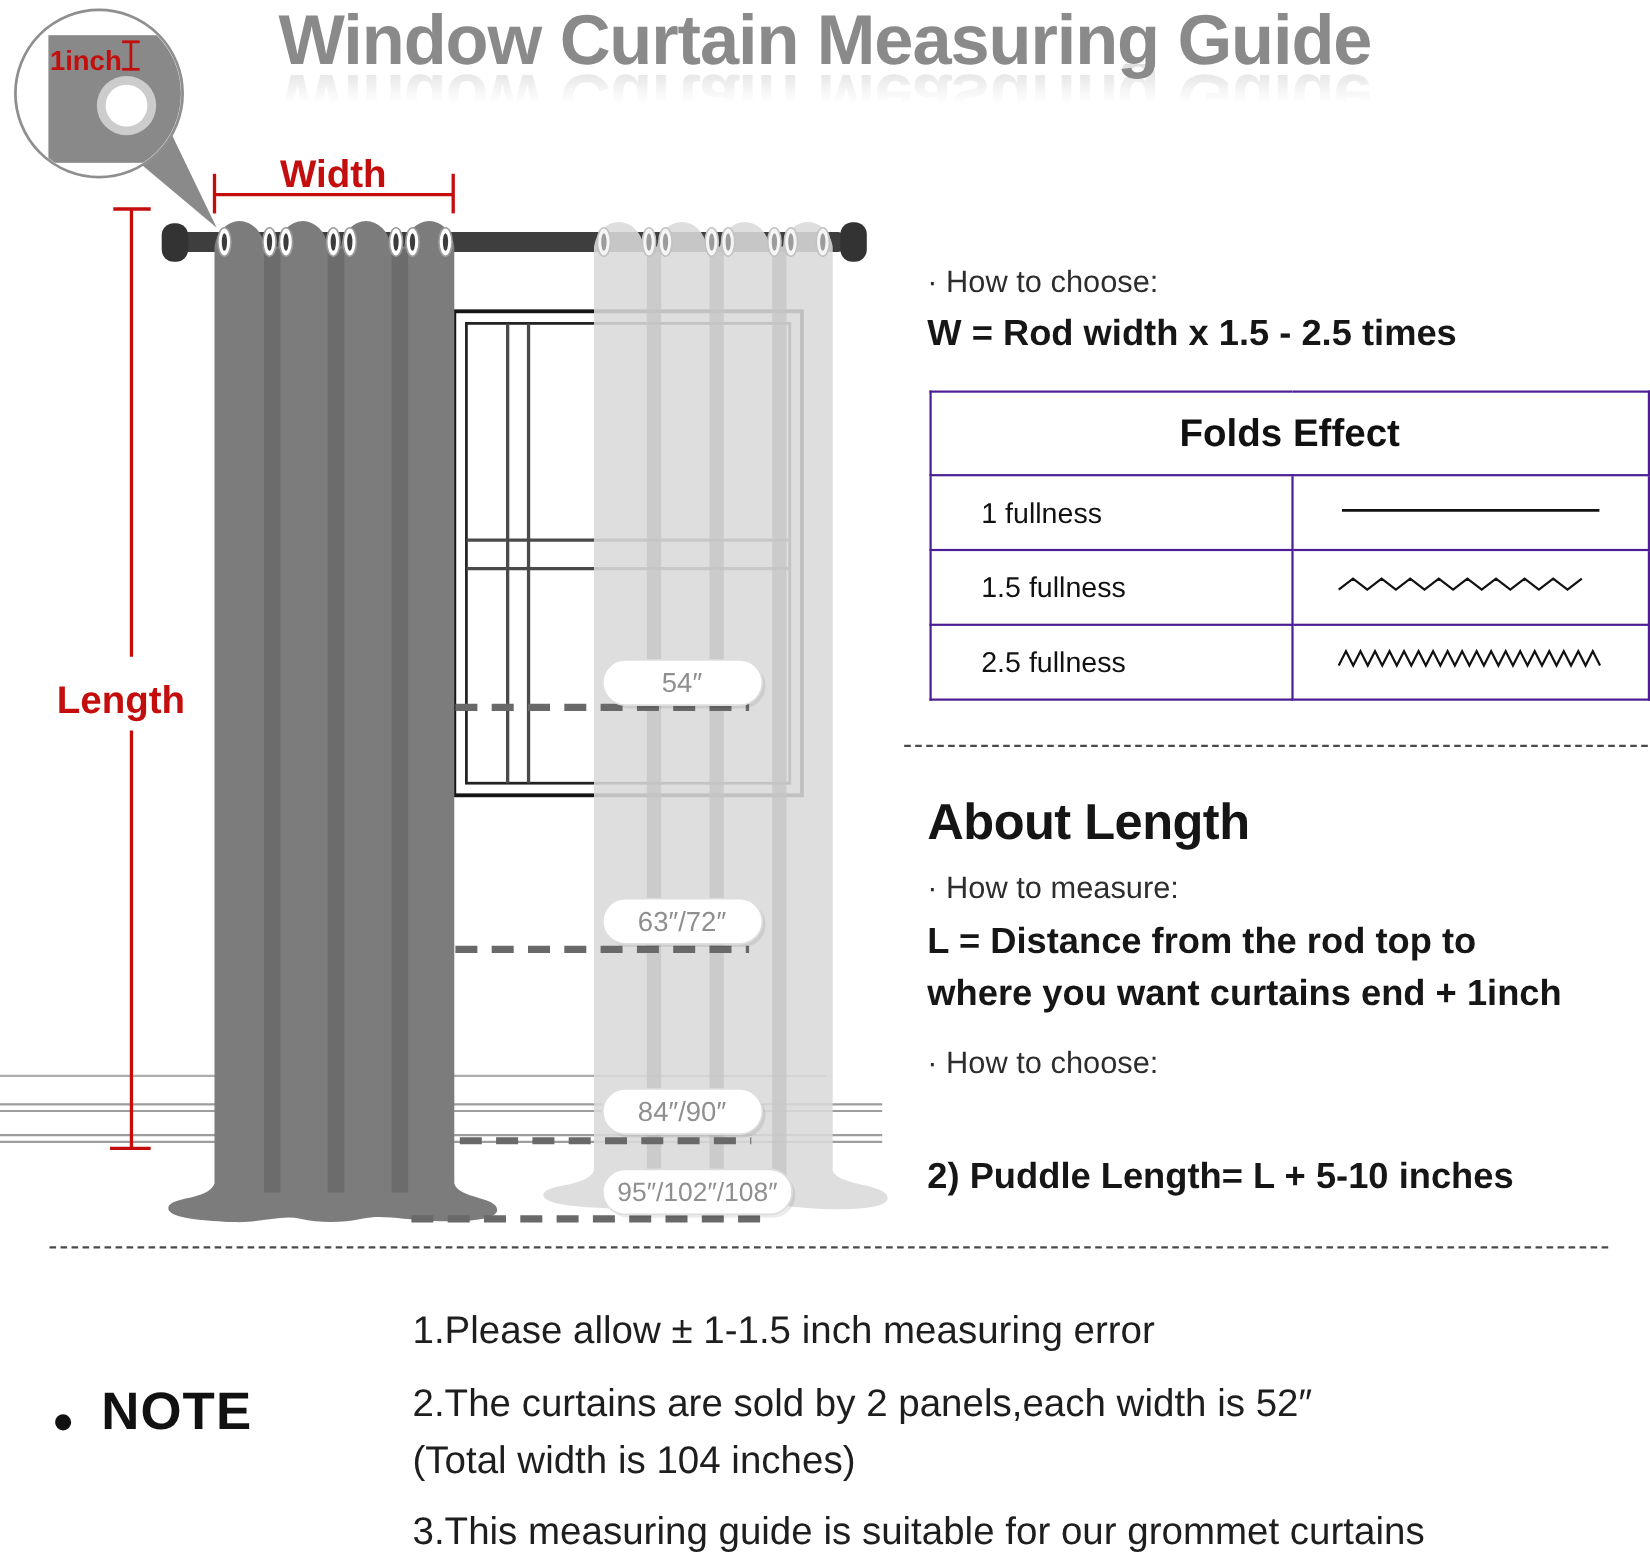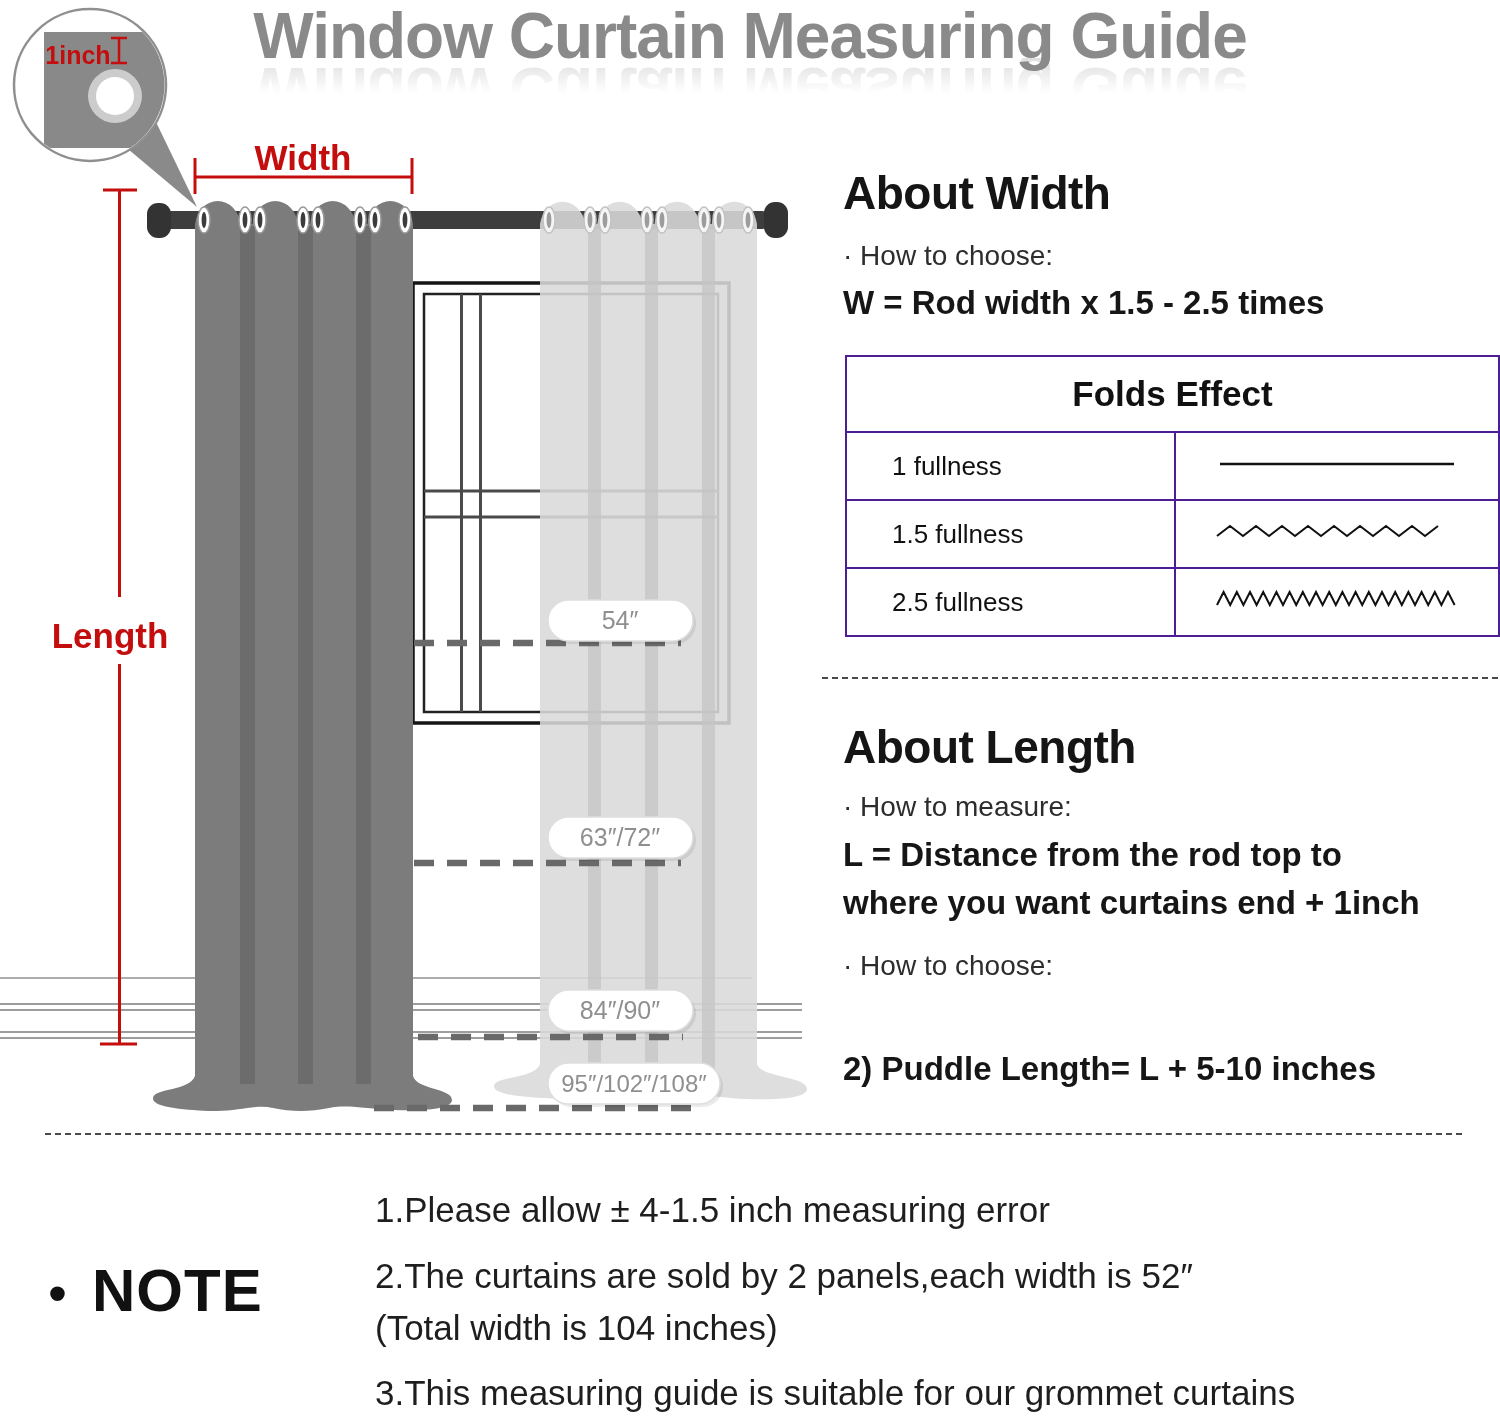--- a/index.html
+++ b/index.html
@@ -19,21 +19,21 @@
   .formula{font-size:33px;font-weight:700;color:#161616;}
   
   .folds{border-collapse:collapse;position:absolute;left:845px;top:355px;}
   .folds th,.folds td{border:2px solid #4c1d95;}
   .folds th{height:72px;font-size:35px;font-weight:700;text-align:center;color:#111;}
   .folds td.lbl{width:287px;height:64px;font-size:26px;padding-left:45px;color:#111;font-weight:400;}
   .folds td.fx{width:322px;text-align:center;vertical-align:middle;}
   .dash-div{position:absolute;height:0;border-top:2px dashed #4a4a4a;}
   
   .note-line{position:absolute;font-size:35px;color:#1e1e1e;}
-  .note-head{position:absolute;font-size:60px;font-weight:700;color:#111;letter-spacing:1px;}
+  .note-head{position:absolute;font-size:48px;font-weight:700;color:#111;letter-spacing:1px;}
   .note-bullet{position:absolute;font-size:54px;color:#111;}
 </style>
 </head>
 <body>
 
 <div class="page">
 
   <div class="title-zone">
     <div class="page-title">Window Curtain Measuring Guide</div>
     <div class="page-title reflection">Window Curtain Measuring Guide</div>
@@ -189,21 +189,20 @@
       </g>
       <g stroke="#c40d0d" stroke-width="2.5">
         <line x1="119" y1="38" x2="119" y2="63"></line>
         <line x1="111" y1="38" x2="127" y2="38"></line>
         <line x1="111" y1="63" x2="127" y2="63"></line>
       </g>
       <text x="78" y="64" text-anchor="middle" font-size="25" font-weight="bold" fill="#c40d0d">1inch</text>
     </g>
   </svg>
 
-  <div class="abs h2" style="left:843px;top:166px;">About Width</div>
   <div class="abs sub" style="left:843px;top:240px;">· How to choose:</div>
   <div class="abs formula" style="left:843px;top:284px;">W = Rod width x 1.5 - 2.5 times</div>
 
   <table class="folds">
     <tbody>
         <tr>
       <th colspan="2">Folds Effect</th>
     </tr>
     <tr>
       <td class="lbl">1 fullness</td>
@@ -239,18 +238,18 @@
   <div class="abs formula" style="left:843px;top:836px;">L = Distance from the rod top to</div>
   <div class="abs formula" style="left:843px;top:884px;">where you want curtains end + 1inch</div>
   <div class="abs sub" style="left:843px;top:950px;">· How to choose:</div>
   <div class="abs formula" style="left:843px;top:1050px;">2) Puddle Length= L + 5-10 inches</div>
 
   <div class="dash-div" style="left:45px;top:1133px;width:1417px;"></div>
 
   <div class="note-bullet" style="left:48px;top:1262px;">•</div>
   <div class="note-head" style="left:92px;top:1256px;">NOTE</div>
 
-  <div class="note-line" style="left:375px;top:1190px;">1.Please allow ± 4-1.5 inch measuring error</div>
+  <div class="note-line" style="left:375px;top:1190px;">1.Please allow ± 1-1.5 inch measuring error</div>
   <div class="note-line" style="left:375px;top:1256px;">2.The curtains are sold by 2 panels,each width is 52″</div>
   <div class="note-line" style="left:375px;top:1308px;">(Total width is 104 inches)</div>
   <div class="note-line" style="left:375px;top:1373px;">3.This measuring guide is suitable for our grommet curtains</div>
 
 </div>
 
 </body></html>

